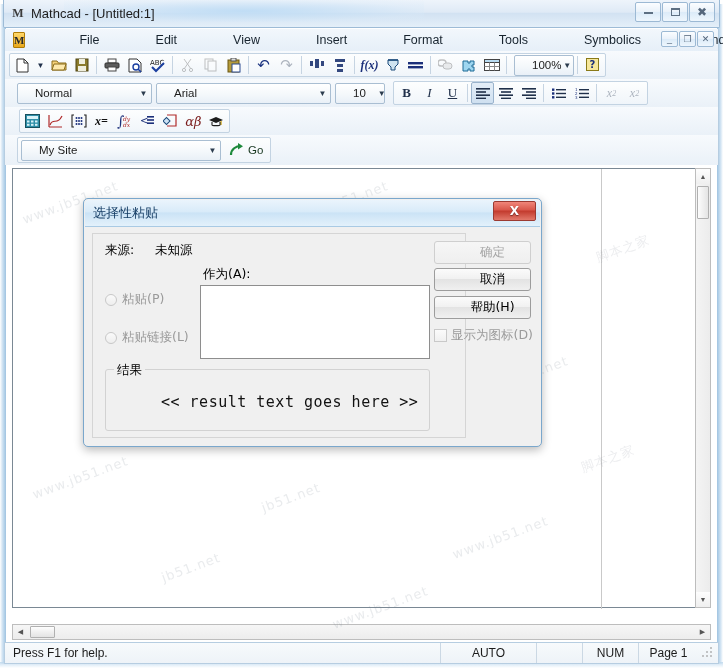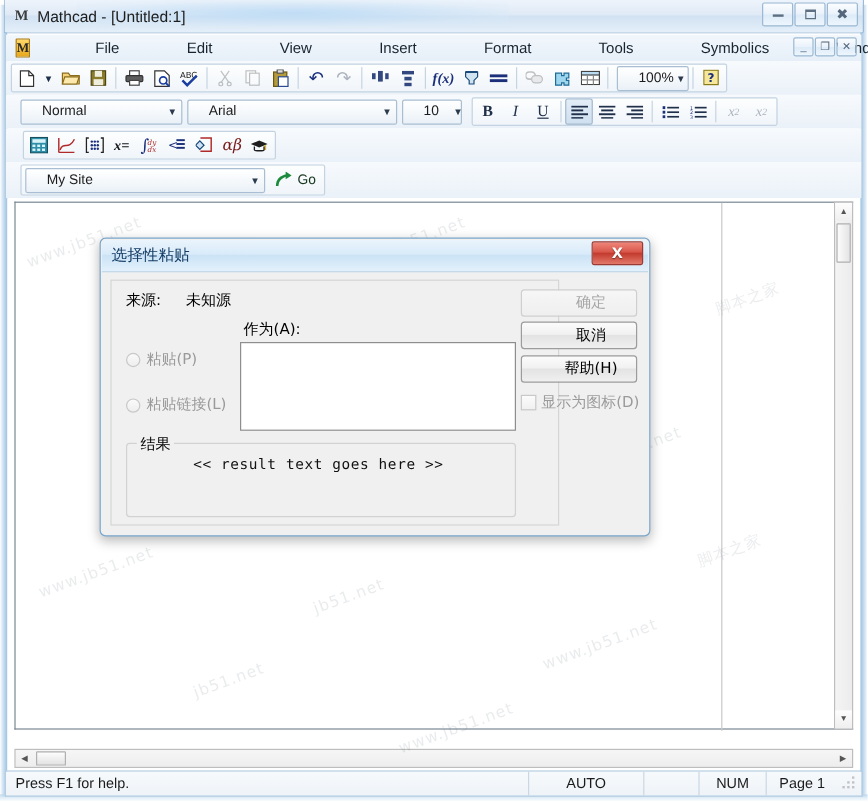--- a/index.html
+++ b/index.html
@@ -267,22 +267,22 @@
 
   .groupbox {
     position:absolute; left: 12px; top: 135px; width: 325px; height: 62px;
     border:1px solid #d2d2d2; border-radius:3px;
   }
   .group-legend {
     position:absolute; left: 8px; top:-8px; background:#f0f0f0; padding: 0 3px;
     font-size: 12.5px; color:#000; font-family:"DejaVu Sans", sans-serif;
   }
   .group-result-text {
-    position:absolute; left: 55px; top: 10px;
-    font-size: 12px; color:#111;
+    position:absolute; left: 55px; top: 23px;
+    font-size: 15px; color:#111;
     font-family:"DejaVu Sans Mono", monospace; letter-spacing:.5px;
   }
 
   .dlg-btn {
     position:absolute; width: 97px; height: 23px;
     border:1px solid #9c9c9c; border-radius:3px;
     background: linear-gradient(to bottom, #fbfbfb 0%, #f1f1f1 46%, #e3e3e3 50%, #f0f0f0 100%);
     display:flex; align-items:center; justify-content:center;
     font-size: 12.5px; color:#000; font-family:"DejaVu Sans", sans-serif;padding-left:20px;
   }

